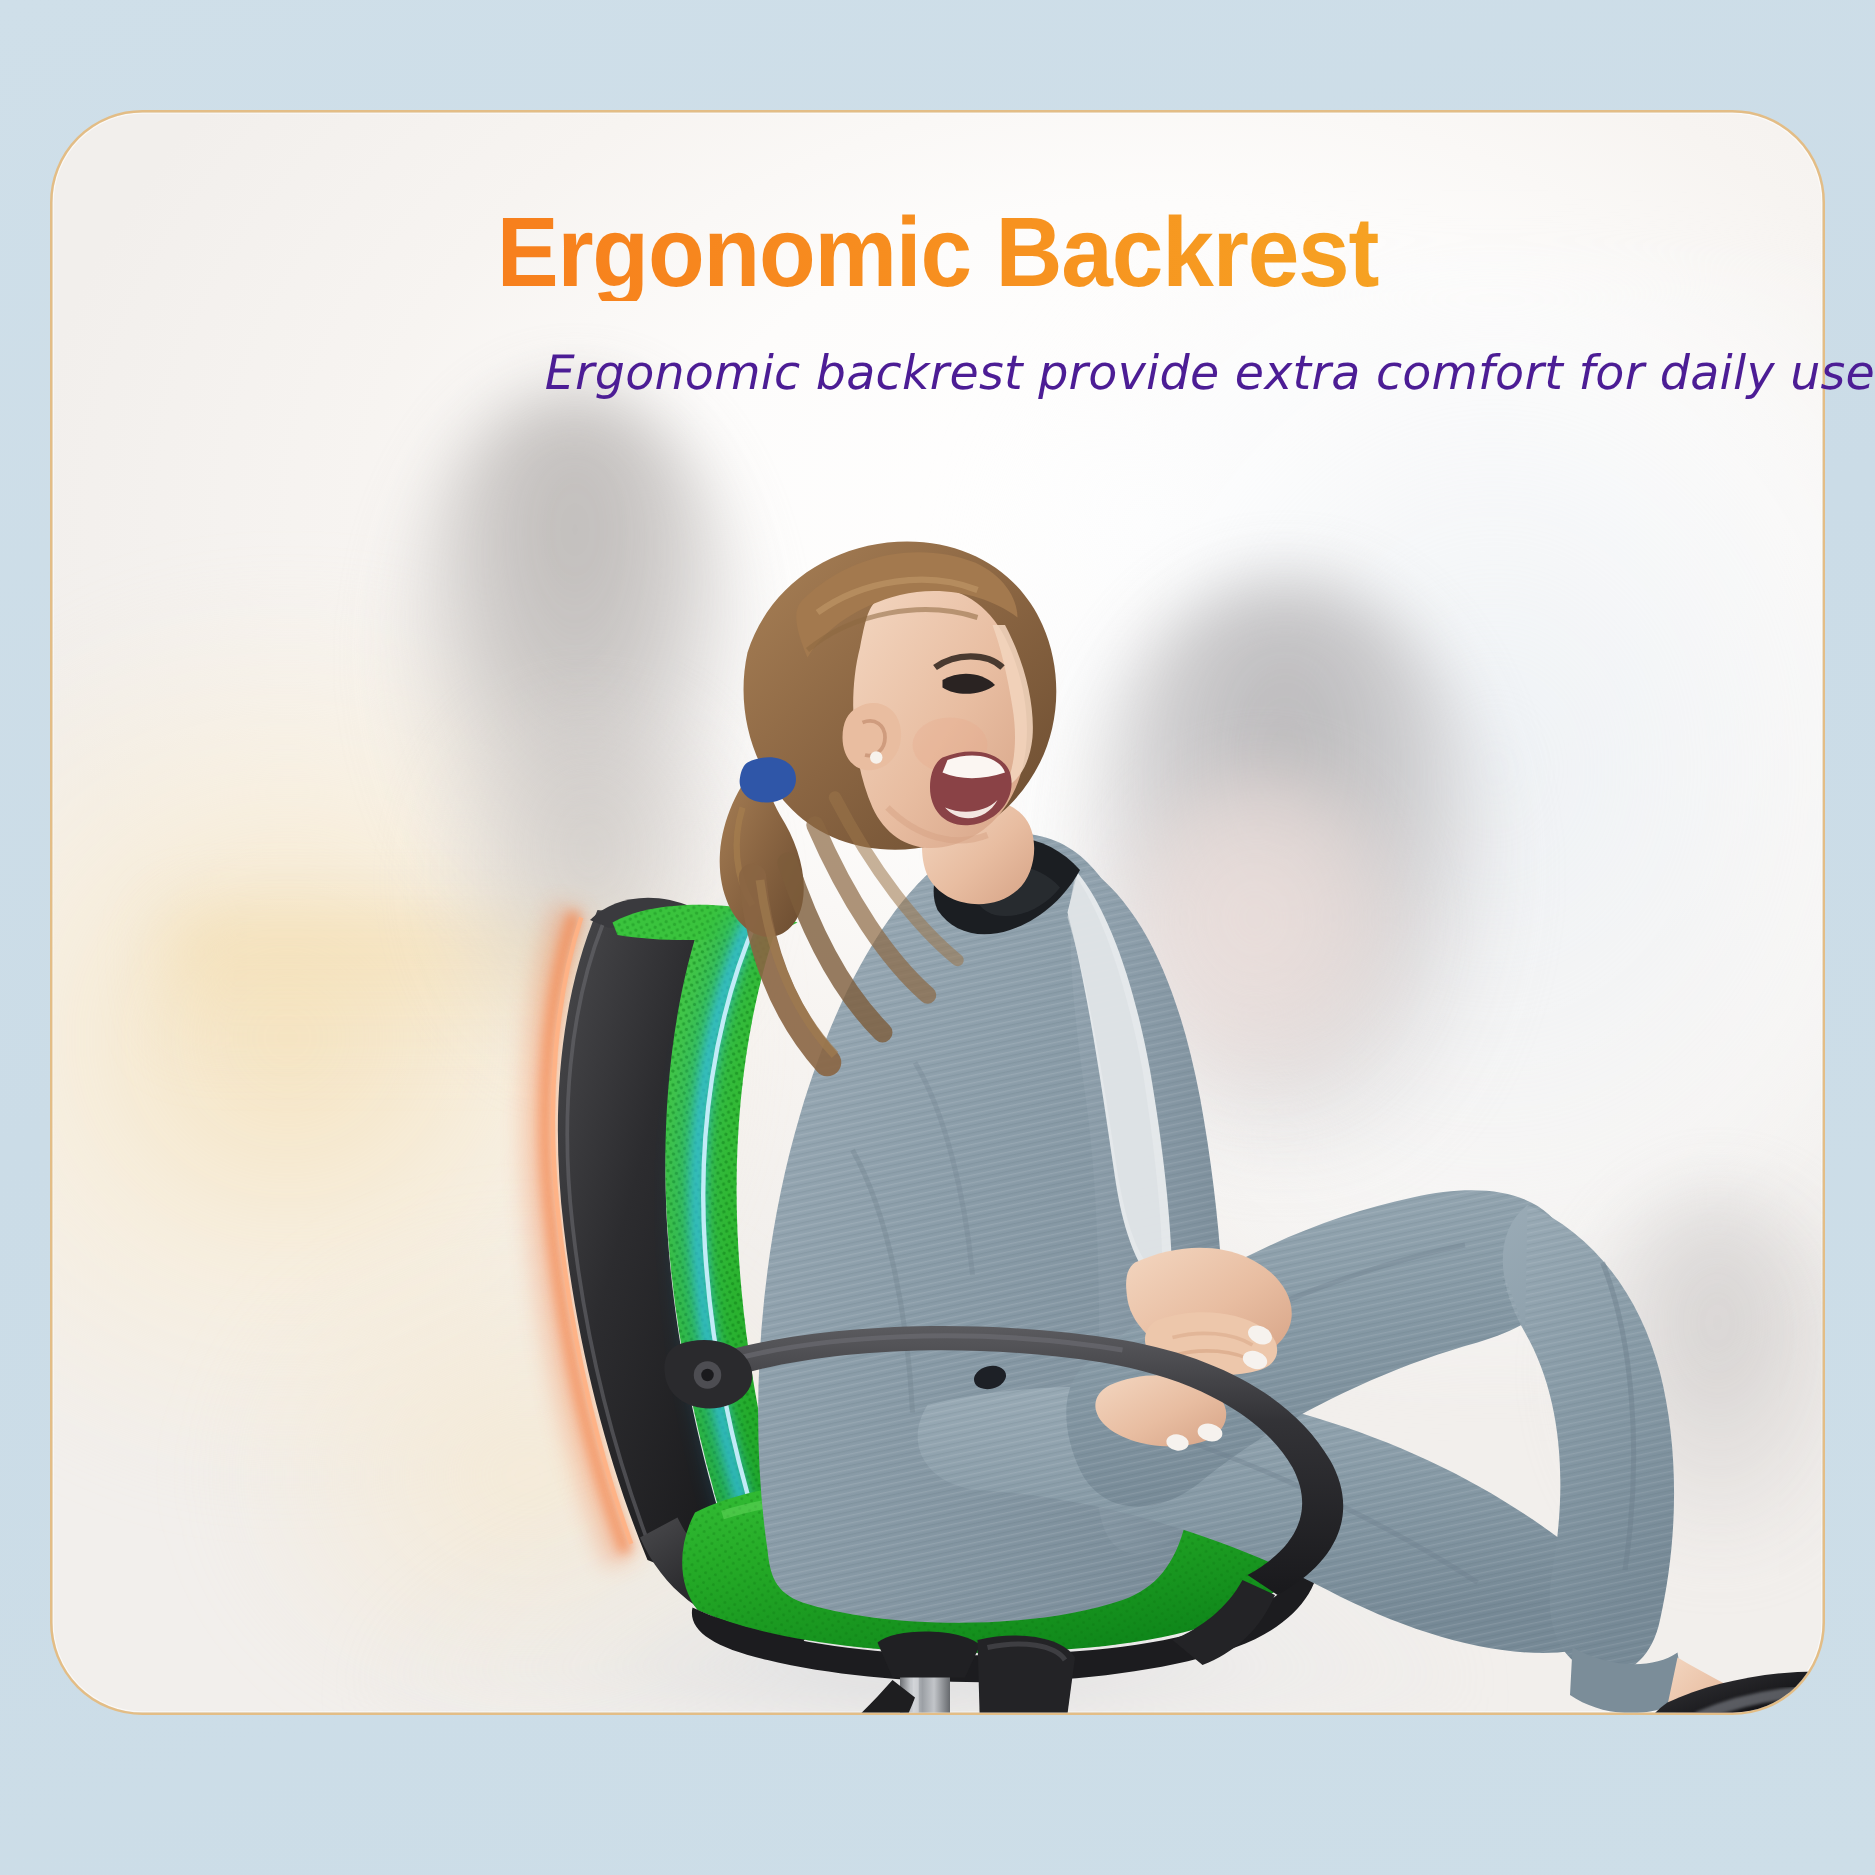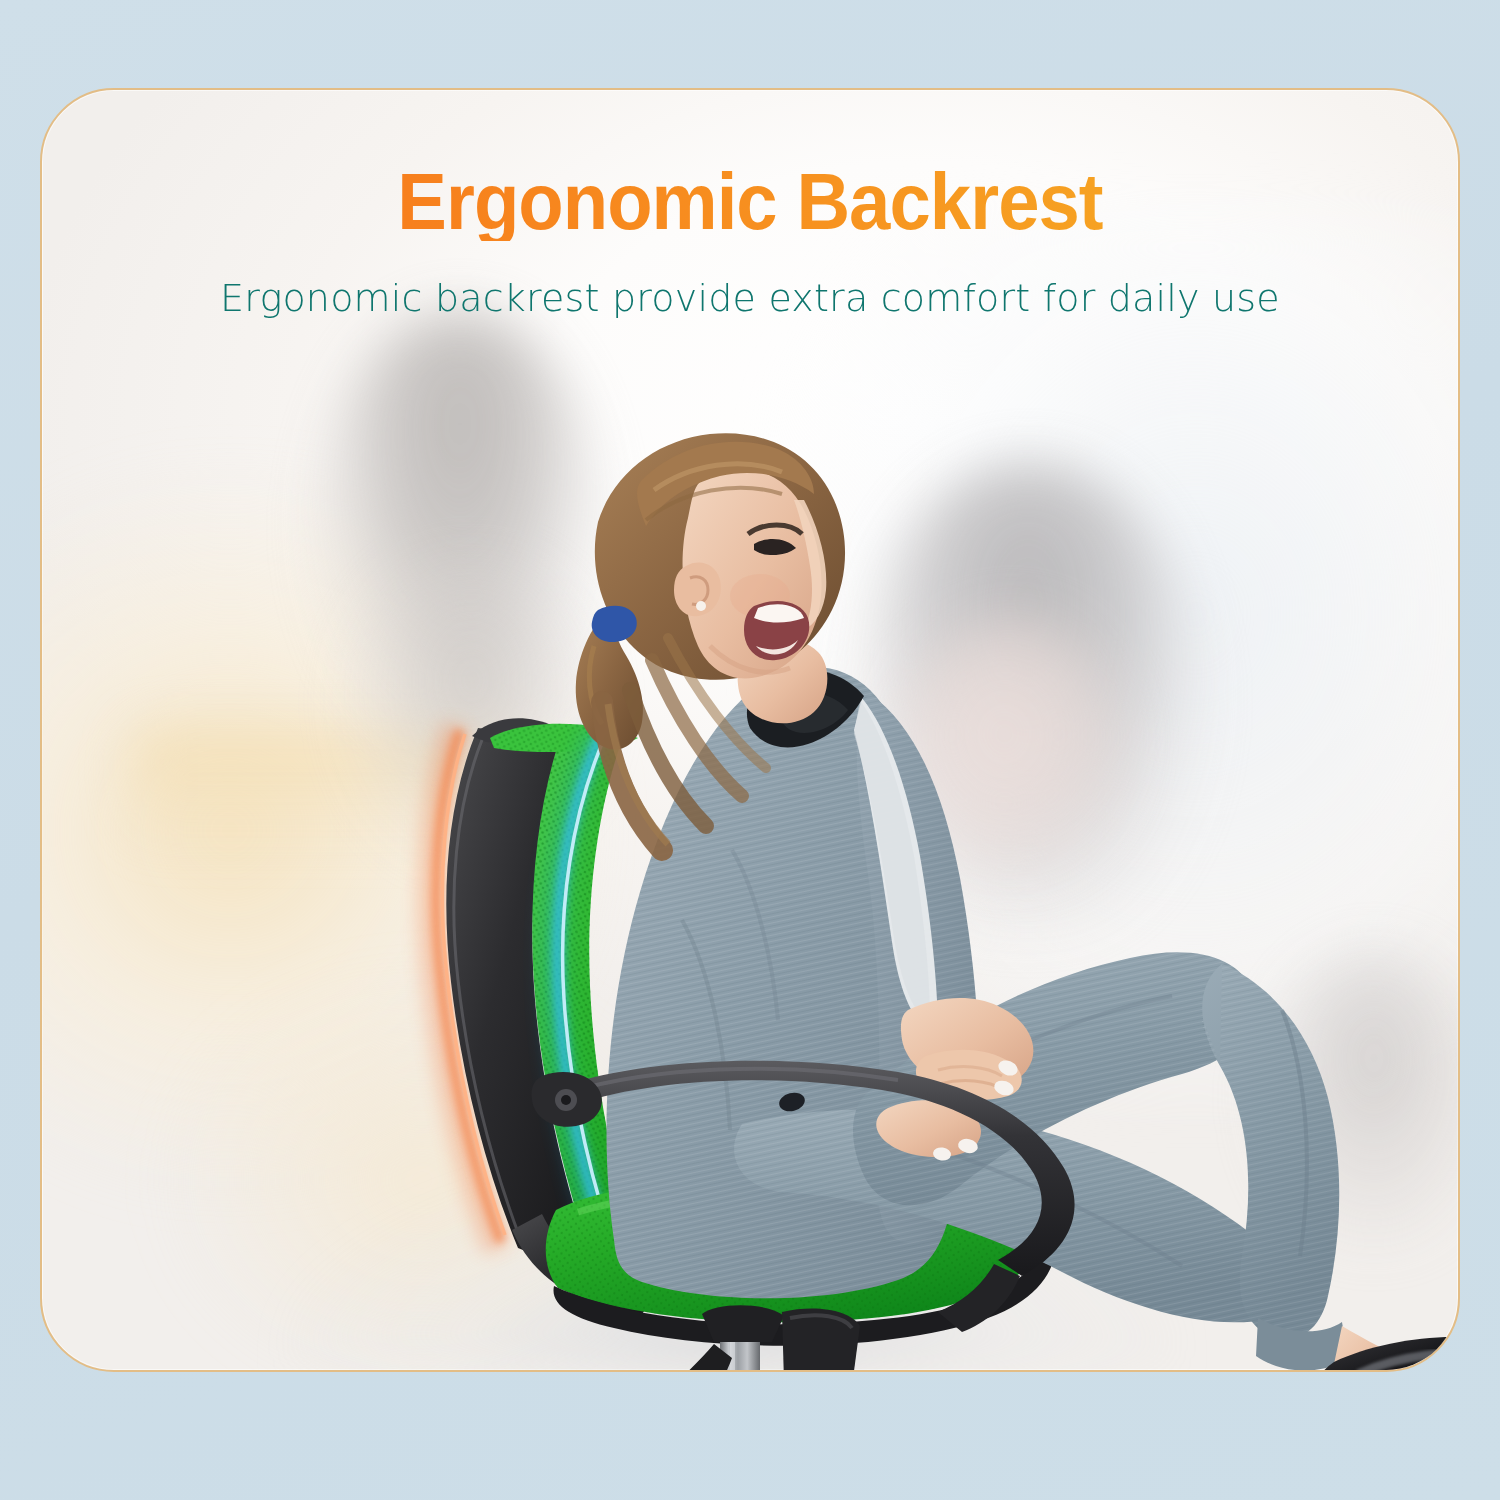--- a/index.html
+++ b/index.html
@@ -93,27 +93,28 @@
     letter-spacing:-1px;
     font-family:"Liberation Sans Narrow","Liberation Sans","DejaVu Sans Condensed",sans-serif;
     transform:scaleX(.94);
     background:linear-gradient(90deg,#f4701c 0%,#f7801d 26%,#f79320 56%,#f6a723 82%,#f4ad27 100%);
     -webkit-background-clip:text;background-clip:text;
     color:transparent;-webkit-text-fill-color:transparent;
     white-space:nowrap;
   }
   .subtitle{
     position:absolute;left:0;right:0;top:278px;
-    text-align:center;
+    text-align:right;
     font-size:38px;line-height:1.1;
     font-weight:300;
     letter-spacing:.2px;
-    color:#0f766e;
+    color:#4c1d95;
     font-family:"DejaVu Sans","Liberation Sans",sans-serif;
     white-space:nowrap;
+    font-style:italic;
   }
 
   
   .photo{position:absolute;left:0;top:0;width:1500px;height:1500px;pointer-events:none;}
 </style>
 </head>
 <body>
 
 <div id="stage">
 

